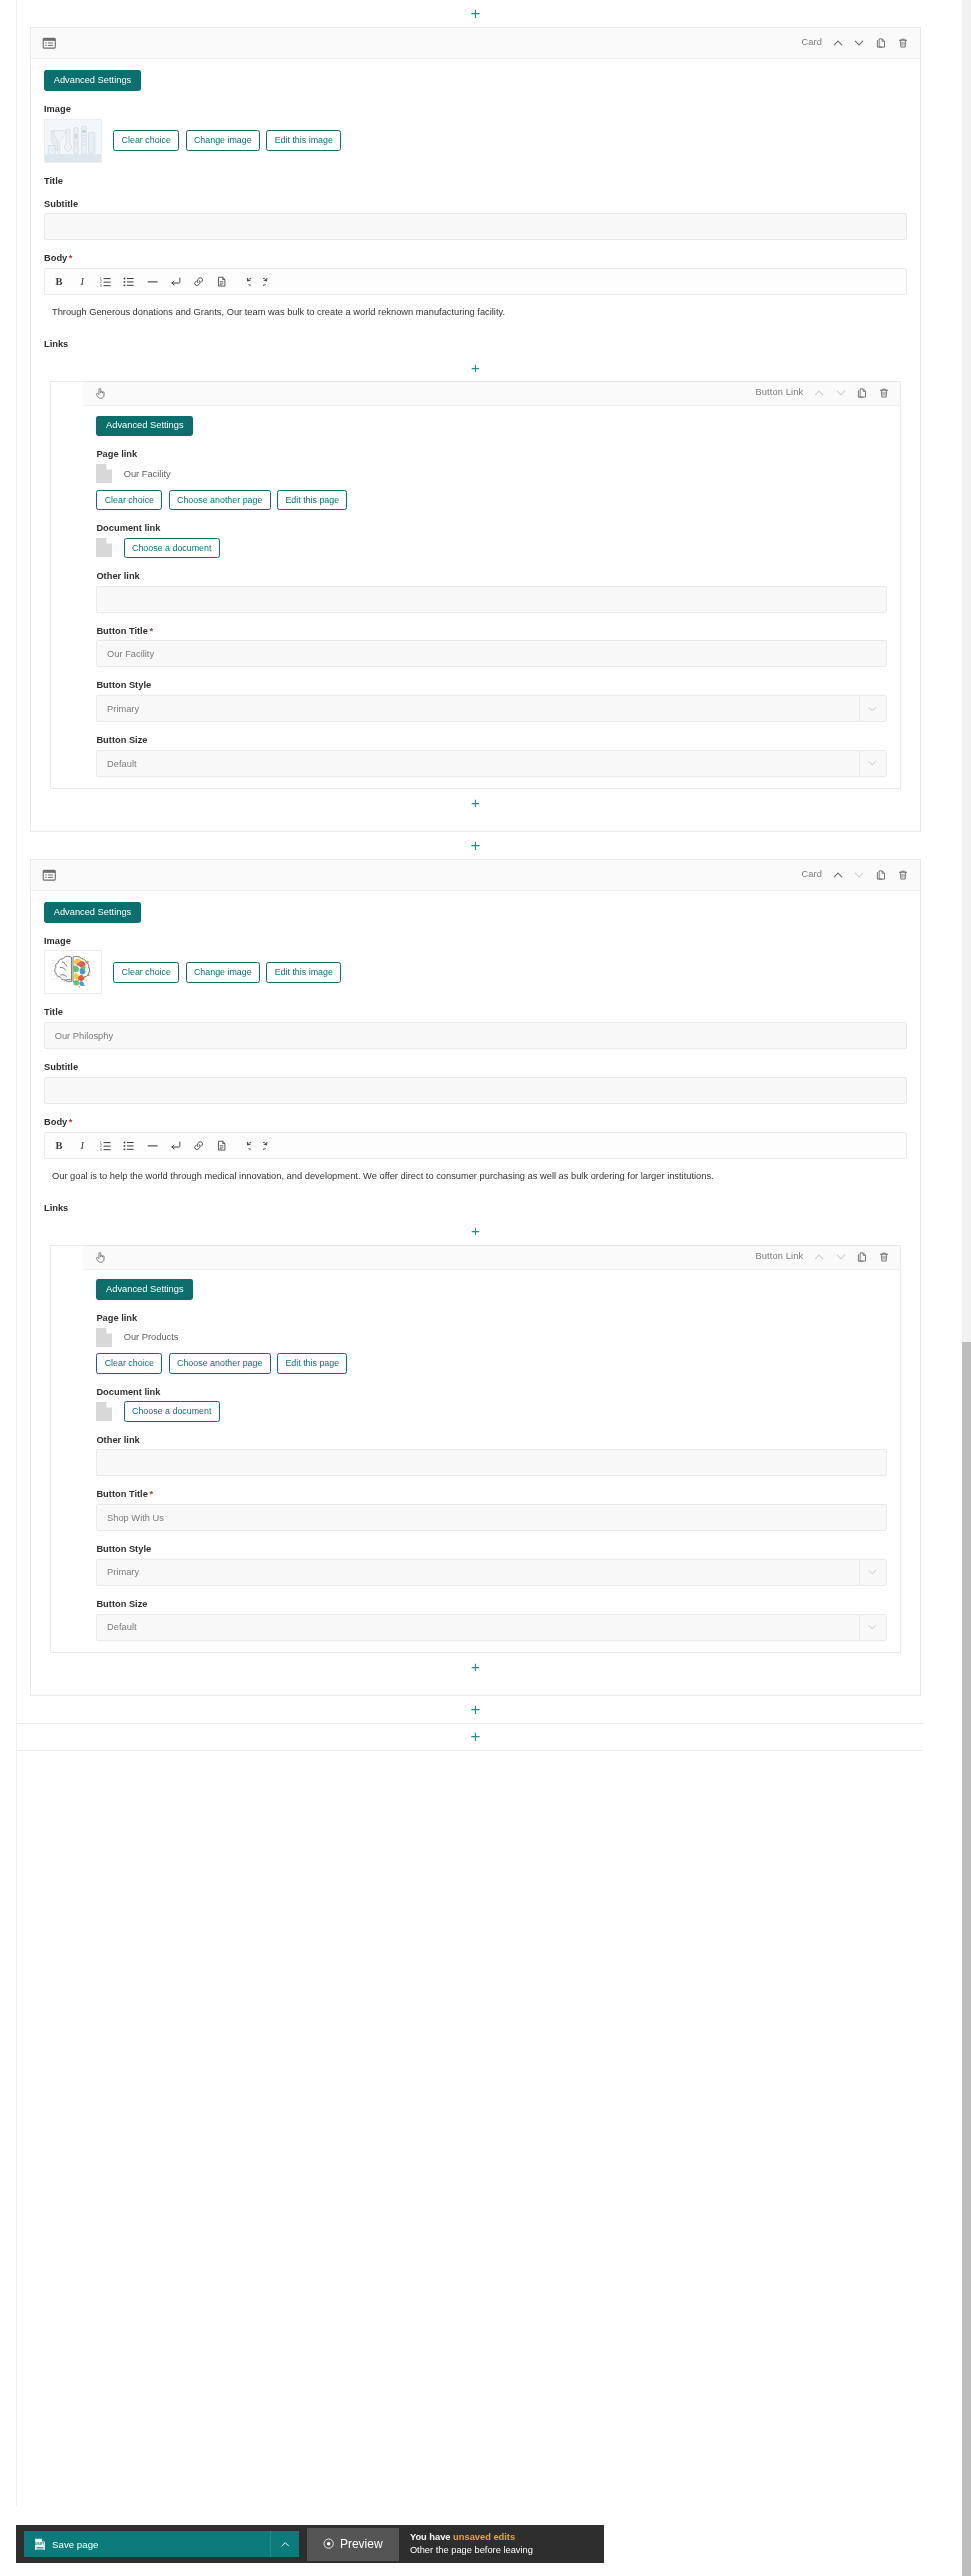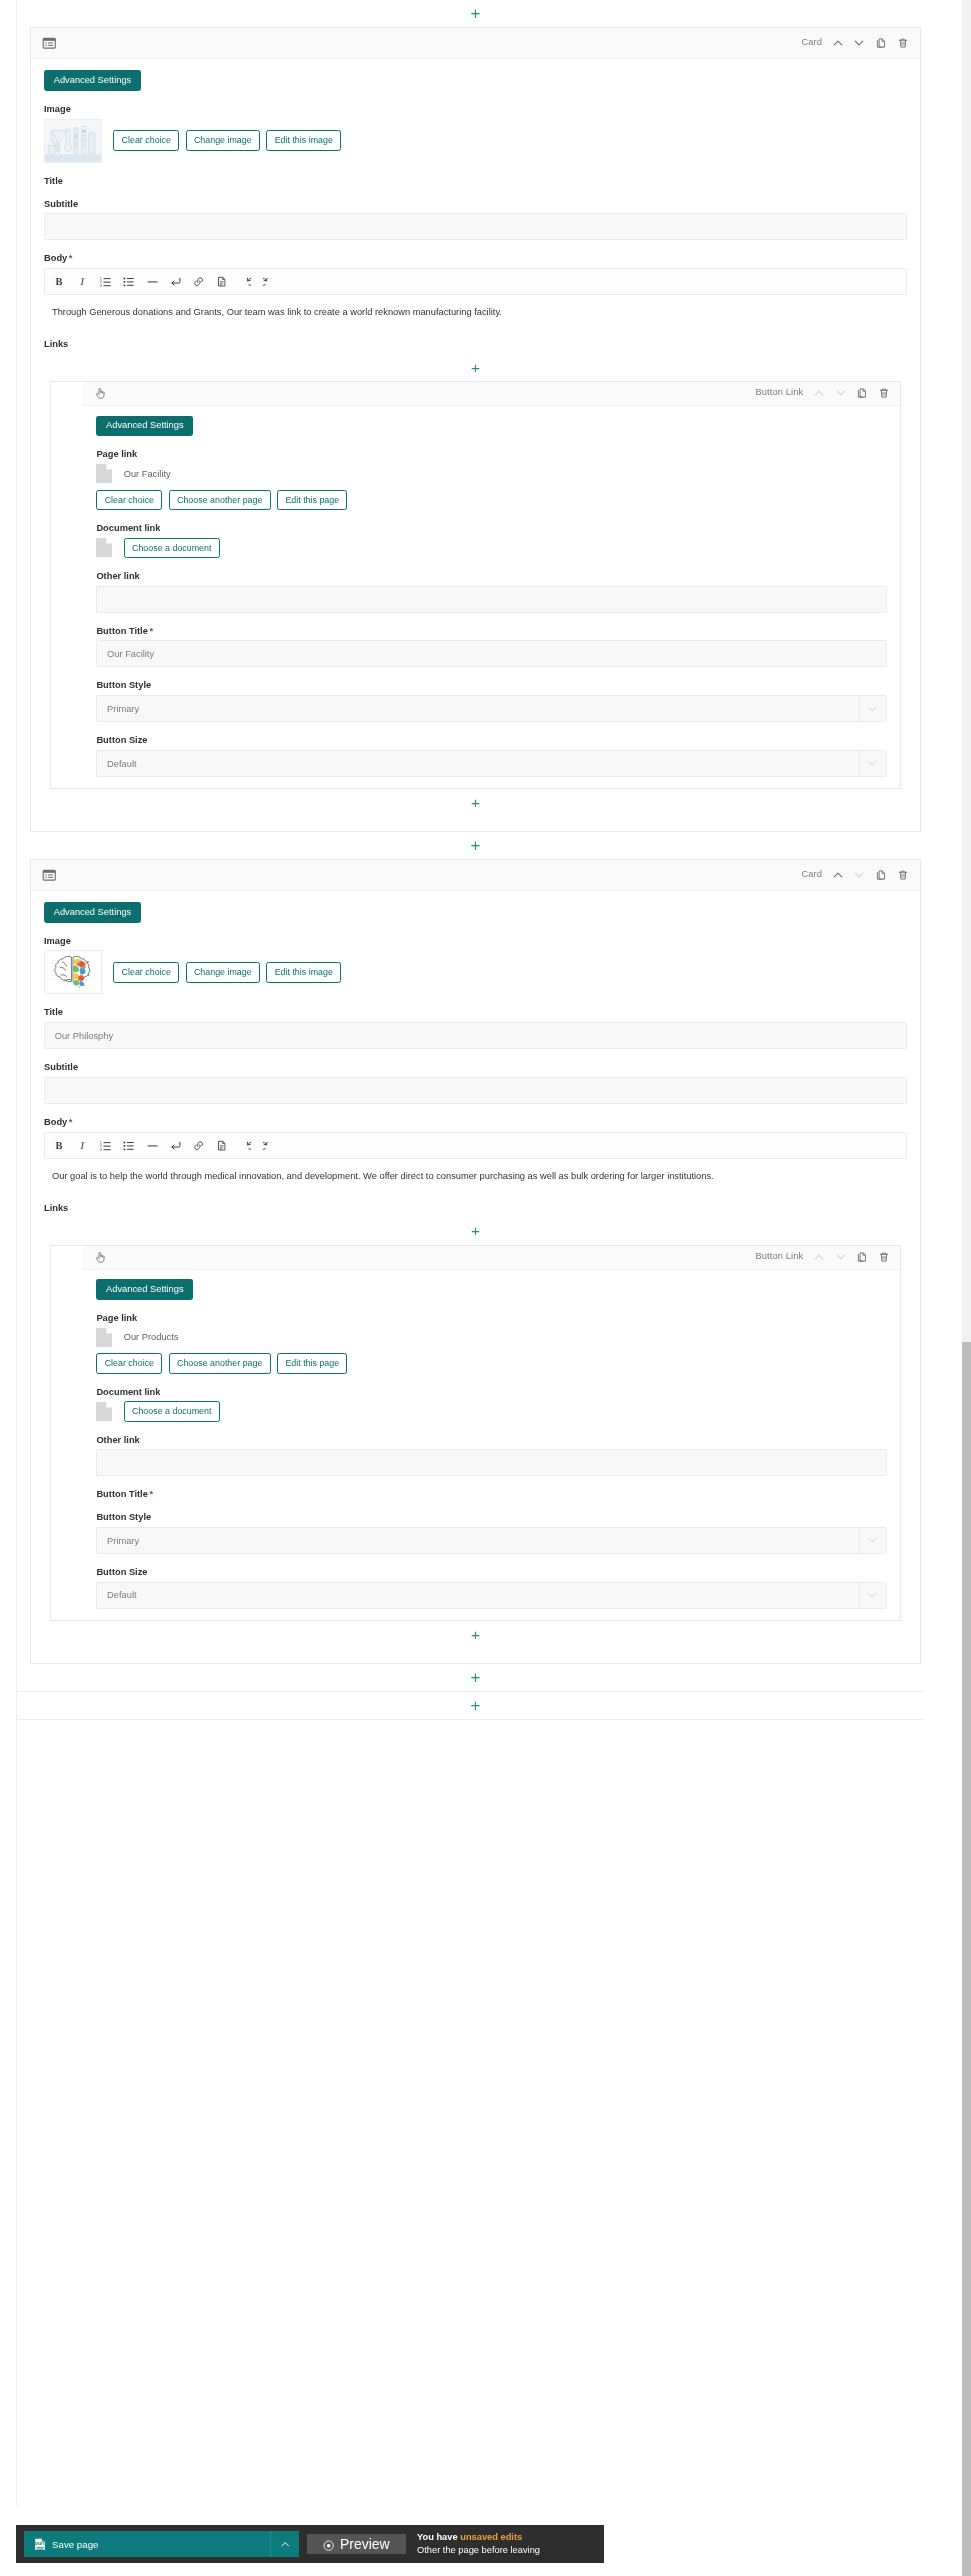--- a/index.html
+++ b/index.html
@@ -229,22 +229,22 @@
   .save-draft .sd-caret {
     width: 29px; height: 100%;
     border-left: 0.8px solid #1b9090;
     display: flex; align-items: center; justify-content: center;
     color: #fff;
   }
   .sd-icon { width: 12px; height: 13px; display: block; }
   .btn-preview {
     background: #555555;
     color: #fff;
-    font-size: 14px;
-    height: 20px;
+    font-size: 12px;
+    height: 33px;
     display: flex; align-items: center; gap: 5.6px;
     padding: 0 16px;
     margin-left: 8px;
     border: none;
     cursor: pointer;
     font-family: "Liberation Sans", sans-serif;
   }
   .unsaved {
     margin-left: 11.3px;
     color: #ffffff;
@@ -429,21 +429,21 @@
                   <path d="M10.6 3.2 10.8 7l3.6-.8" fill="none" stroke="currentColor" stroke-width="1.3" stroke-linecap="round" stroke-linejoin="round"></path>
                 </svg>
             </span>
             <span class="rte-btn">
               <svg viewBox="0 0 16 16">
                   <path d="M3.4 12.2a5 5 0 1 1 1.6-5.4" fill="none" stroke="currentColor" stroke-width="1.3" stroke-linecap="round"></path>
                   <path d="M5.4 3.2 5.2 7 1.6 6.2" fill="none" stroke="currentColor" stroke-width="1.3" stroke-linecap="round" stroke-linejoin="round"></path>
                 </svg>
             </span>
           </div>
-          <div class="rte-body">Through Generous donations and Grants, Our team was link to create a world reknown manufacturing facility.</div>
+          <div class="rte-body">Through Generous donations and Grants, Our team was bulk to create a world reknown manufacturing facility.</div>
         </div>
 
         
         <div class="field">
           <span class="field-label">Links</span>
 
           <div class="add-row">
             <span class="plus plus-sm">+</span>
           </div>
 
@@ -812,20 +812,21 @@
                 </div>
               </div>
 
               <div class="field">
                 <span class="field-label">Other link</span>
                 <div class="textinput"></div>
               </div>
 
               <div class="field">
                 <span class="field-label"><span>Button Title</span><span class="req">*</span></span>
+                <div class="textinput">Shop With Us</div>
               </div>
 
               <div class="field">
                 <span class="field-label">Button Style</span>
                 <div class="selectbox">
                   <span class="sel-val">Primary</span>
                   <span class="sel-arrow">
                     <svg viewBox="0 0 16 16">
                         <path d="M3 5.5 L8 10.5 L13 5.5" fill="none" stroke="currentColor" stroke-width="1.5" stroke-linecap="round" stroke-linejoin="round"></path>
                       </svg>

